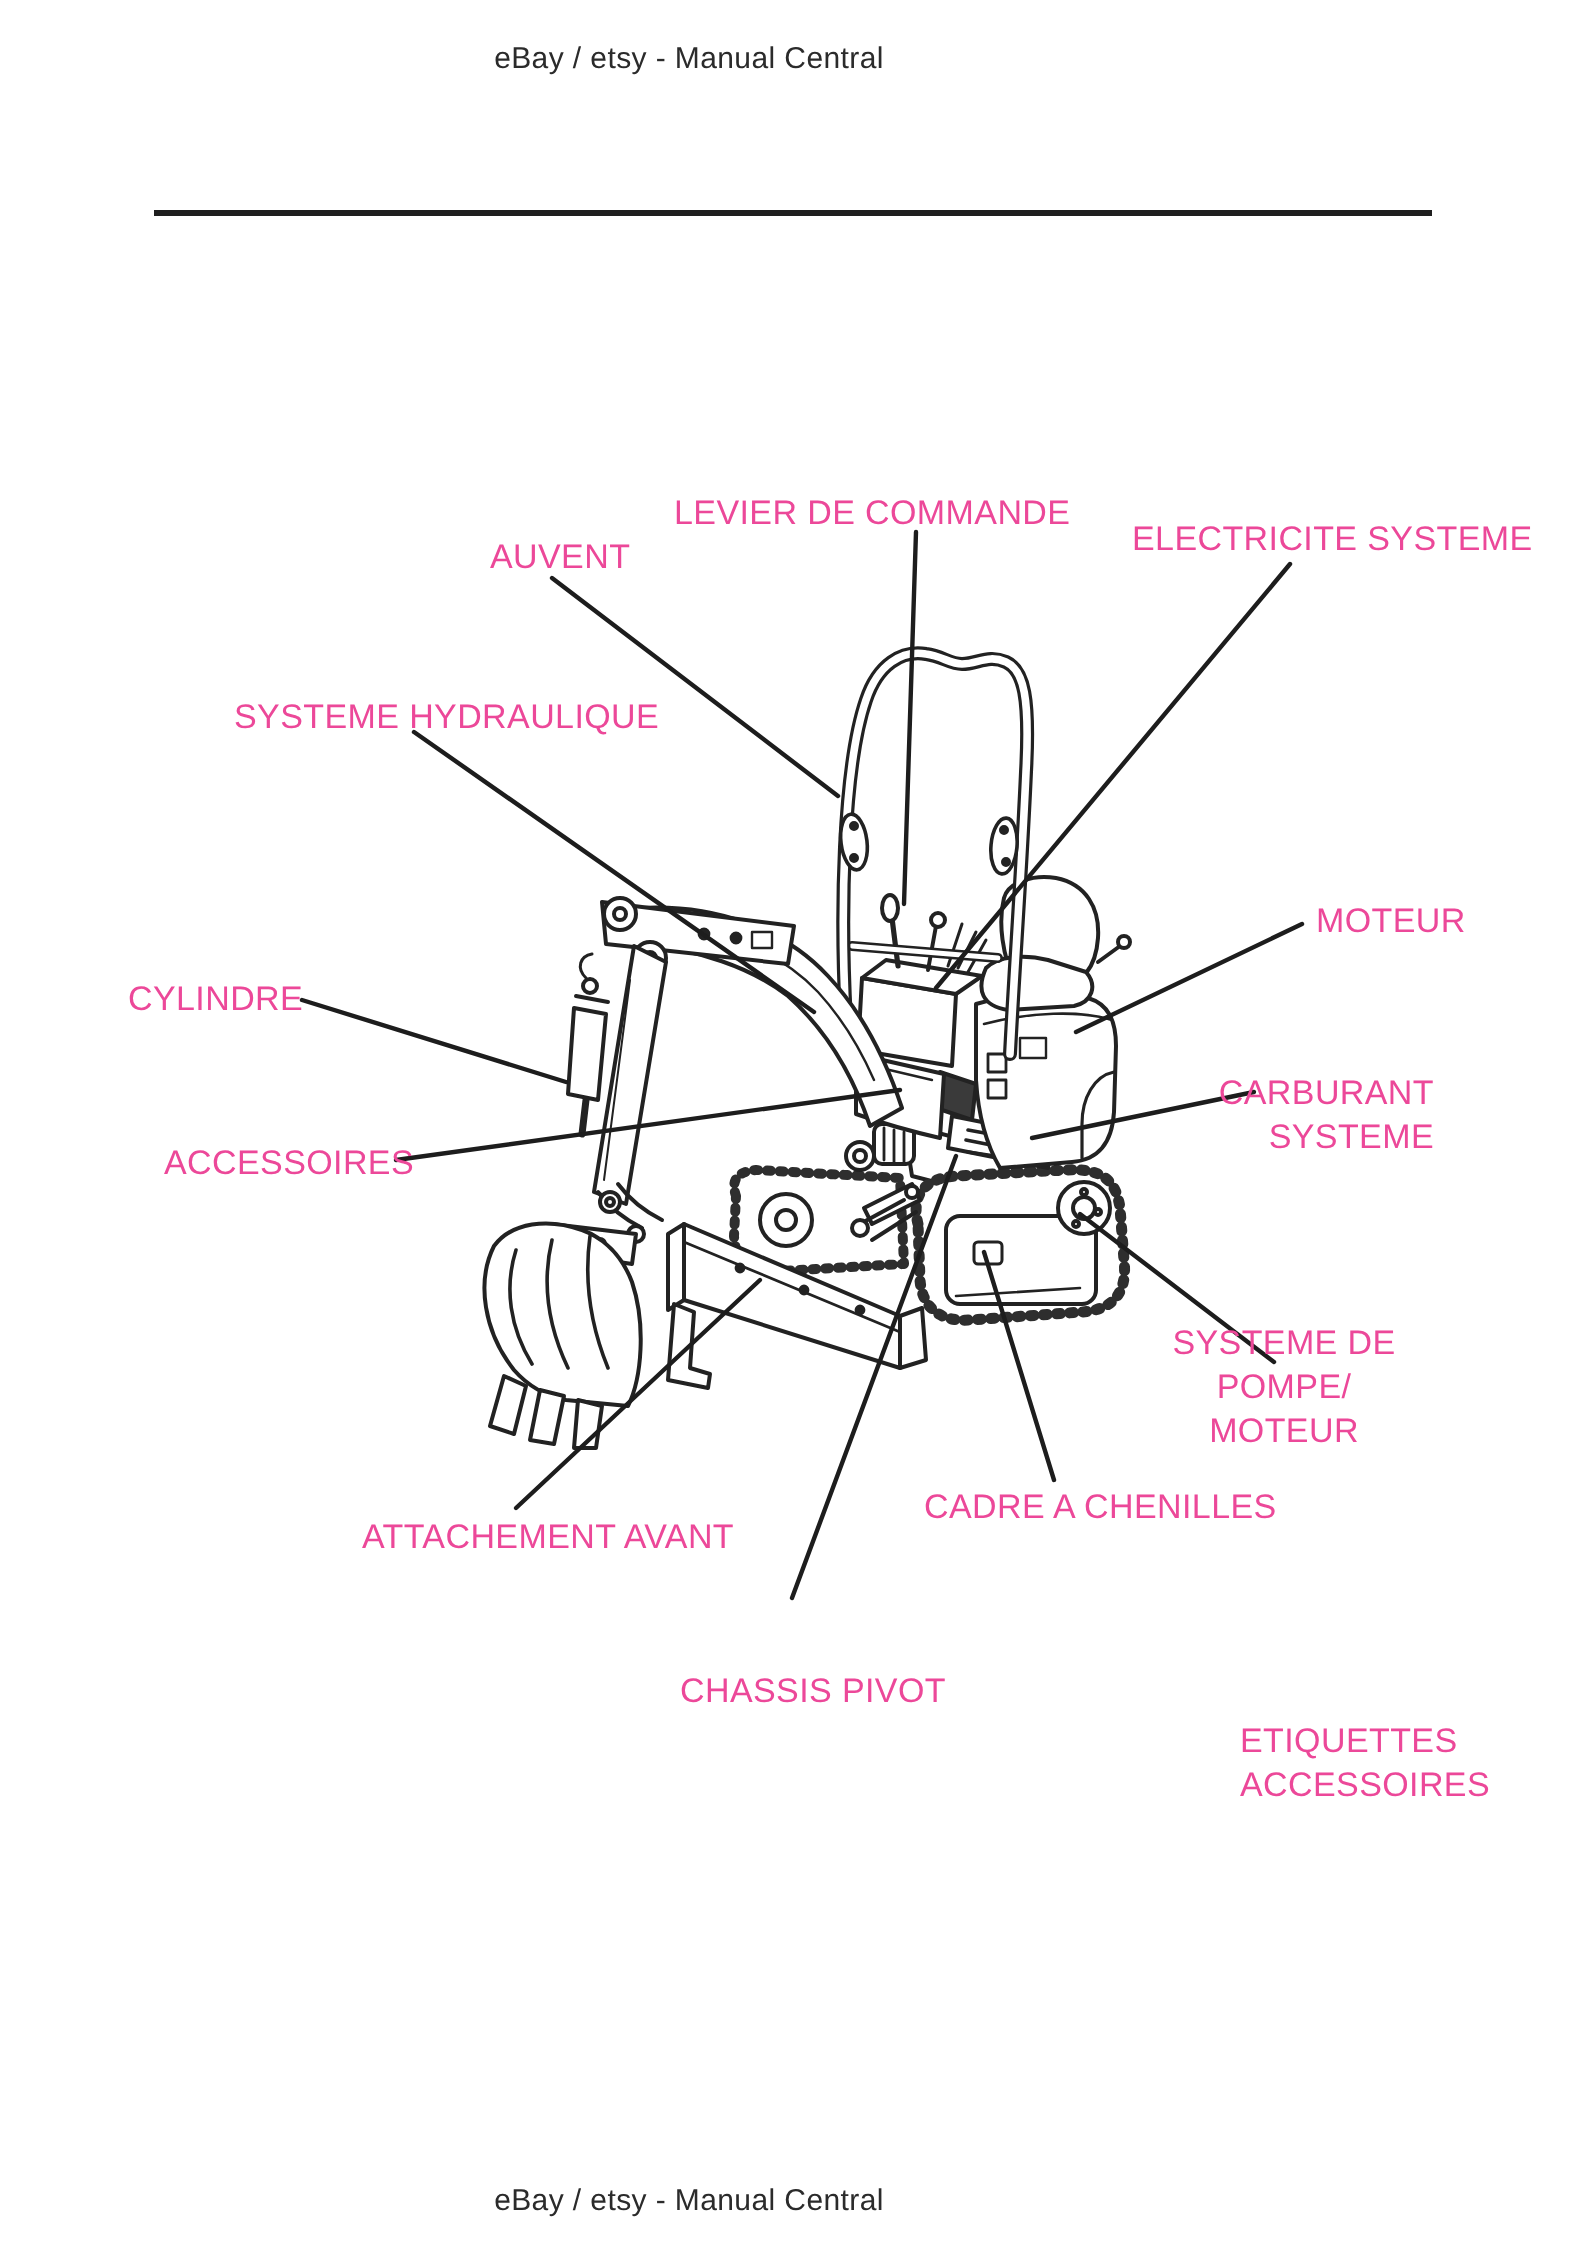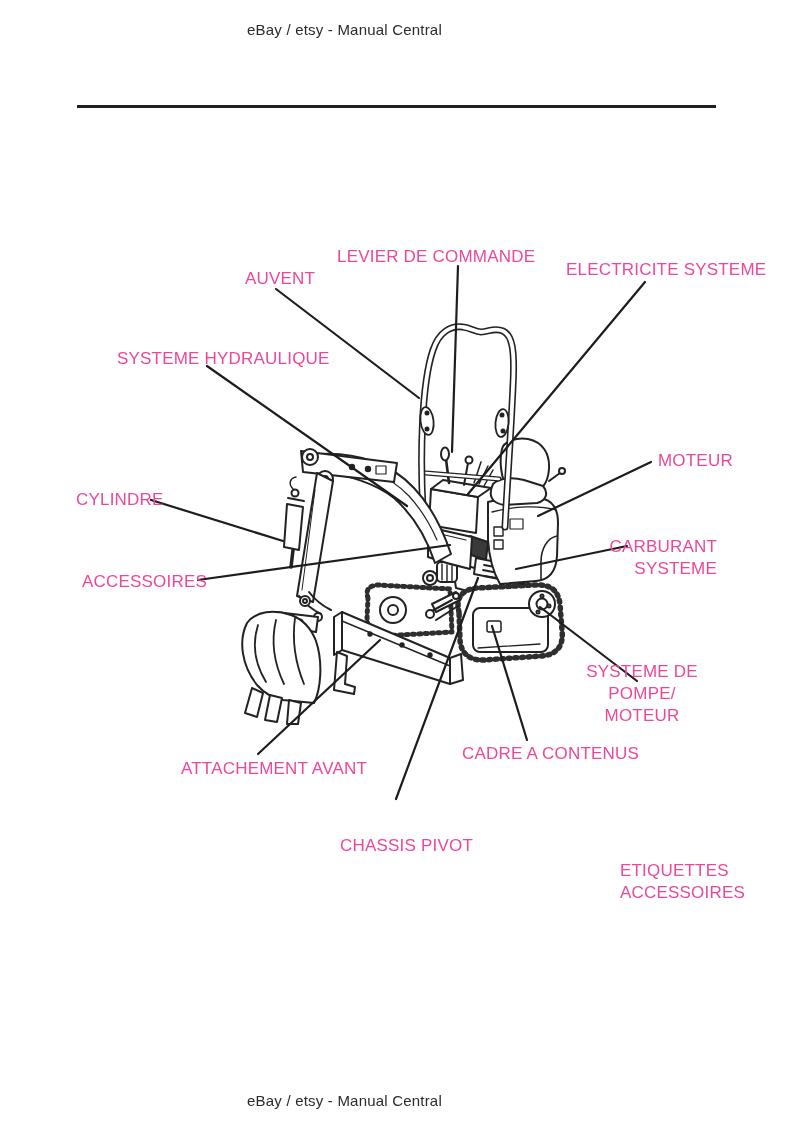--- a/index.html
+++ b/index.html
@@ -26,21 +26,21 @@
   svg.diagram{position:absolute;left:0;top:0;}
   .lbl{
     position:absolute;font-size:17px;line-height:1.3;color:#ec4899;
     letter-spacing:.2px;white-space:pre-line;
   }
   #lbl-levier{left:337px;top:246px;}
   #lbl-auvent{left:245px;top:268px;}
   #lbl-electricite{left:566px;top:259px;}
   #lbl-hydraulique{left:117px;top:348px;}
   #lbl-moteur{left:658px;top:450px;}
-  #lbl-cylindre{left:76px;top:489px;text-align:right;}
+  #lbl-cylindre{left:64px;top:489px;text-align:right;}
   #lbl-carburant{right:76px;top:536px;text-align:right;}
   #lbl-distributeur{left:82px;top:571px;}
   #lbl-pompe{left:564px;top:661px;width:156px;text-align:center;}
   #lbl-cadre{left:462px;top:743px;}
   #lbl-attachement{left:181px;top:758px;}
   #lbl-chassis{left:340px;top:835px;}
   #lbl-etiquettes{left:620px;top:860px;}
   #lbl-accessoires{left:620px;top:882px;text-align:center;}
 </style>
 </head>
@@ -230,20 +230,20 @@
   <div class="lbl" id="lbl-auvent">AUVENT</div>
   <div class="lbl" id="lbl-electricite">ELECTRICITE SYSTEME</div>
   <div class="lbl" id="lbl-hydraulique">SYSTEME HYDRAULIQUE</div>
   <div class="lbl" id="lbl-moteur">MOTEUR</div>
   <div class="lbl" id="lbl-cylindre">CYLINDRE</div>
   <div class="lbl" id="lbl-carburant">CARBURANT
 SYSTEME</div>
   <div class="lbl" id="lbl-distributeur">ACCESSOIRES</div>
   <div class="lbl" id="lbl-pompe">SYSTEME DE POMPE/
 MOTEUR</div>
-  <div class="lbl" id="lbl-cadre">CADRE A CONTENUS</div>
+  <div class="lbl" id="lbl-cadre">CADRE A CHENILLES</div>
   <div class="lbl" id="lbl-attachement">ATTACHEMENT AVANT</div>
   <div class="lbl" id="lbl-chassis">CHASSIS PIVOT</div>
   <div class="lbl" id="lbl-etiquettes">ETIQUETTES</div>
   <div class="lbl" id="lbl-accessoires">ACCESSOIRES</div>
 
   <div class="footer-text">eBay / etsy - Manual Central</div>
 </div>
 
 </body></html>

